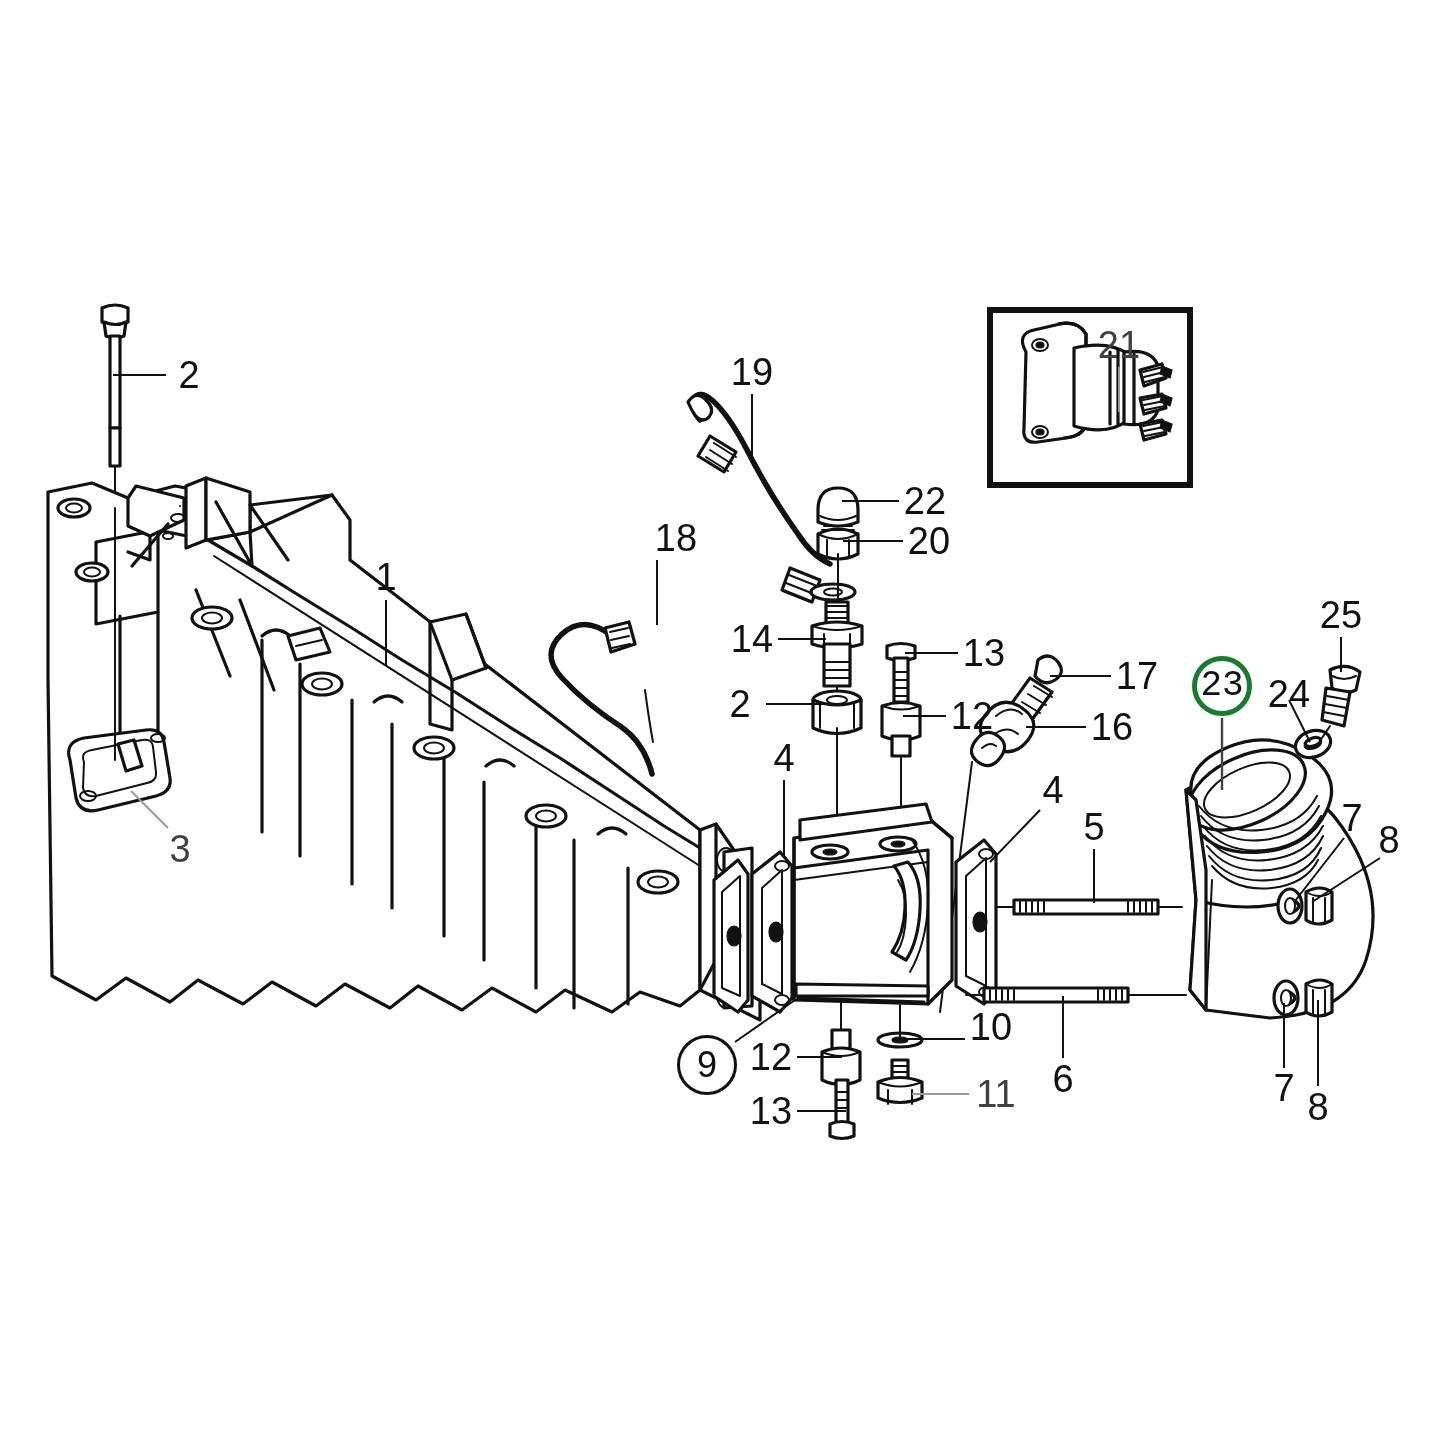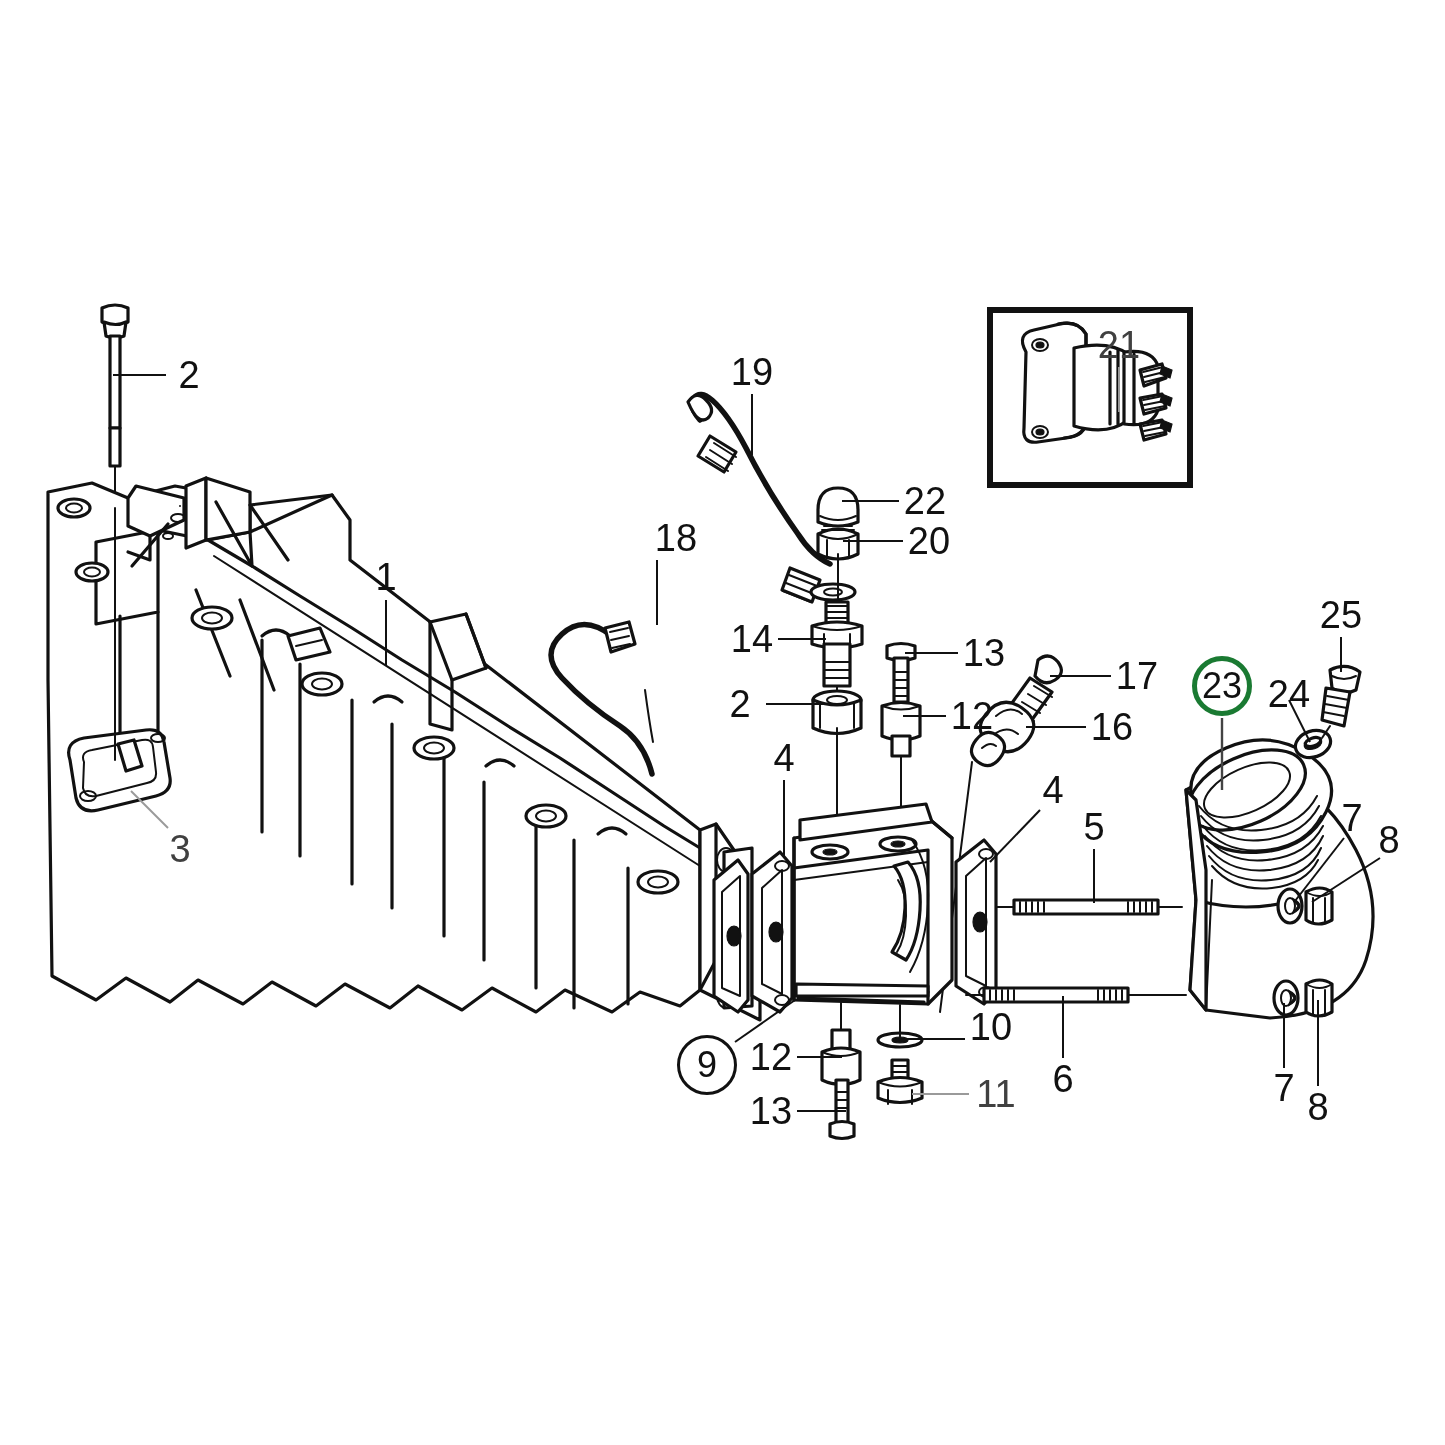--- a/index.html
+++ b/index.html
@@ -4,21 +4,21 @@
 <style>
   html,body{margin:0;padding:0;background:#ffffff;}
   body{width:1445px;height:1445px;font-family:"Liberation Sans",sans-serif;overflow:hidden;}
   #stage{position:relative;width:1445px;height:1445px;background:#fff;}
   #art{position:absolute;left:0;top:0;width:1445px;height:1445px;}
   .lbl{position:absolute;font-family:"Liberation Sans",sans-serif;font-size:38px;line-height:1;color:#111;
        white-space:nowrap;transform:translate(-50%,-50%);user-select:none;}
   .lbl.gray{color:#404040;}
   .lbl.circled{width:60px;height:60px;border:3px solid #111;border-radius:50%;
        display:flex;align-items:center;justify-content:center;font-size:36px;box-sizing:border-box;}
-  .lbl.circled.hl{border-color:#1a7a32;border-width:5px;}
+  .lbl.circled.hl{border-color:#1a7a32;border-width:5px;font-family:Liberation Mono, monospace;}
 </style>
 </head>
 <body>
 
 <div id="stage">
 
   <svg id="art" viewBox="0 0 1445 1445" xmlns="http://www.w3.org/2000/svg">
     <defs>
       <style>
         .ln{fill:none;stroke:#111;stroke-width:3.2;stroke-linejoin:round;stroke-linecap:round;}

